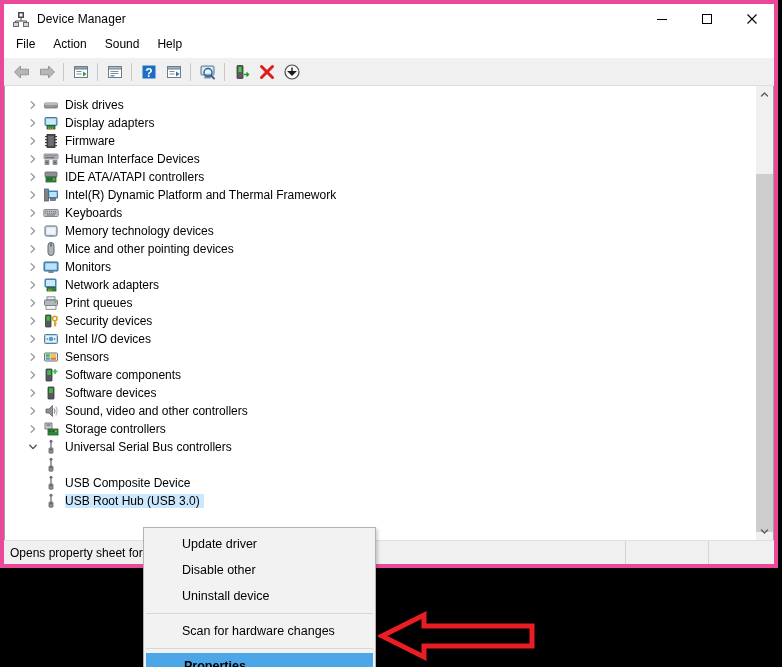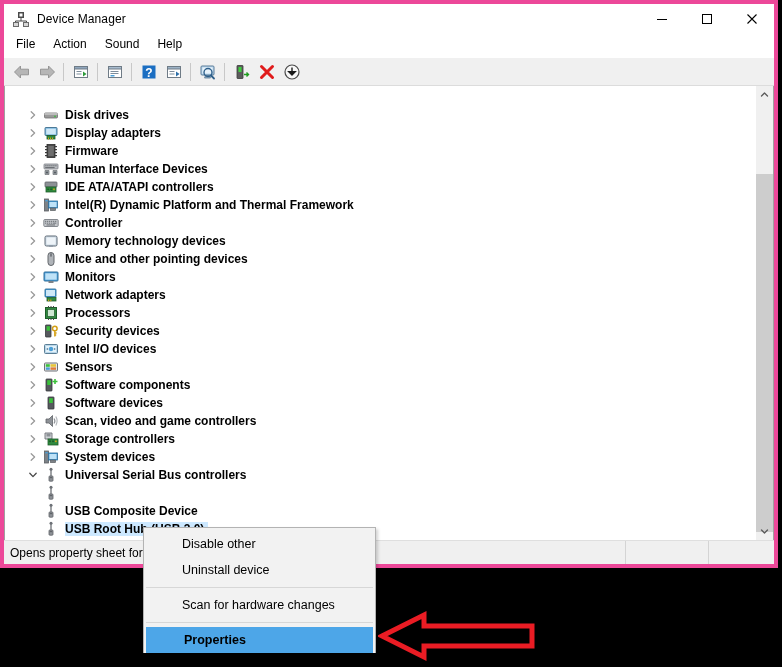--- a/index.html
+++ b/index.html
@@ -124,22 +124,21 @@
     border-top: 0;
     border-bottom: 0;
     margin: 0 0 0 0;
     overflow: hidden;
     display: flex;
   }
   #tree {
     flex: 1;
     position: relative;
     overflow: hidden;
-    padding-top: 20px;
-    font-weight: bold;
+    padding-top: 10px;
   }
   .row {
     height: 18px;
     display: flex;
     align-items: center;
     white-space: nowrap;
     cursor: default;
     font-size: 12px;
     color: #000000;
   }
@@ -542,21 +541,21 @@
             <rect x="10" y="5.8" width="1.3" height="1.1" fill="#73777c"></rect>
             <rect x="12" y="5.8" width="1.3" height="1.1" fill="#73777c"></rect>
             <rect x="2" y="7.6" width="1.3" height="1.1" fill="#73777c"></rect>
             <rect x="4" y="7.6" width="1.3" height="1.1" fill="#73777c"></rect>
             <rect x="6" y="7.6" width="1.3" height="1.1" fill="#73777c"></rect>
             <rect x="8" y="7.6" width="1.3" height="1.1" fill="#73777c"></rect>
             <rect x="10" y="7.6" width="3.3" height="1.1" fill="#73777c"></rect>
             <rect x="3.5" y="9.4" width="8.5" height="1.1" fill="#73777c"></rect>
           </svg>
         </span>
-        <span class="lbl">Controller</span>
+        <span class="lbl">Keyboards</span>
       </div>
 
       <div class="row top">
         <span class="chev">
           <svg width="10" height="10" viewBox="0 0 10 10">
               <path d="M3.2 1.8 L6.6 5 L3.2 8.2" stroke="#9a9a9a" stroke-width="1.3" fill="none" stroke-linecap="round" stroke-linejoin="round"></path>
             </svg>
         </span>
         <span class="ico">
           <svg width="16" height="16" viewBox="0 0 16 16">
@@ -611,41 +610,37 @@
             <rect x="2" y="2" width="11" height="8" rx="0.8" fill="#4a9fd8" stroke="#2e6d99" stroke-width="0.9"></rect>
             <rect x="3" y="3" width="9" height="6" fill="#cfe8f7"></rect>
             <rect x="4" y="10.5" width="9" height="3.5" fill="#2f8a3f" stroke="#1d5c29" stroke-width="0.8"></rect>
             <rect x="5" y="12.5" width="1.2" height="1.8" fill="#caa21a"></rect>
             <rect x="7.2" y="12.5" width="1.2" height="1.8" fill="#caa21a"></rect>
           </svg>
         </span>
         <span class="lbl">Network adapters</span>
       </div>
 
-
-      <div class="row top">
-        <span class="chev">
-          <svg width="10" height="10" viewBox="0 0 10 10">
-              <path d="M3.2 1.8 L6.6 5 L3.2 8.2" stroke="#9a9a9a" stroke-width="1.3" fill="none" stroke-linecap="round" stroke-linejoin="round"></path>
-            </svg>
-        </span>
-        <span class="ico">
-          <svg width="16" height="16" viewBox="0 0 16 16">
-            <rect x="2.5" y="2.5" width="11" height="11" fill="#2f8a3f" stroke="#1d5c29" stroke-width="1"></rect>
-            <rect x="4.5" y="4.5" width="7" height="7" fill="#cfe8d3" stroke="#1d5c29" stroke-width="0.7"></rect>
-            <rect x="5" y="1" width="1" height="1.5" fill="#4a4a4a"></rect>
-            <rect x="7.5" y="1" width="1" height="1.5" fill="#4a4a4a"></rect>
-            <rect x="10" y="1" width="1" height="1.5" fill="#4a4a4a"></rect>
-            <rect x="5" y="13.5" width="1" height="1.5" fill="#4a4a4a"></rect>
-            <rect x="7.5" y="13.5" width="1" height="1.5" fill="#4a4a4a"></rect>
-            <rect x="10" y="13.5" width="1" height="1.5" fill="#4a4a4a"></rect>
-          </svg>
-        </span>
-        <span class="lbl">Processors</span>
-      </div>
+      <div class="row top">
+        <span class="chev">
+          <svg width="10" height="10" viewBox="0 0 10 10">
+              <path d="M3.2 1.8 L6.6 5 L3.2 8.2" stroke="#9a9a9a" stroke-width="1.3" fill="none" stroke-linecap="round" stroke-linejoin="round"></path>
+            </svg>
+        </span>
+        <span class="ico">
+          <svg width="16" height="16" viewBox="0 0 16 16">
+            <rect x="4" y="1.8" width="8" height="3.2" fill="#e6e8ea" stroke="#75797e" stroke-width="0.8"></rect>
+            <rect x="1.5" y="5" width="13" height="5.5" rx="1" fill="#b4b8bd" stroke="#6c7075" stroke-width="0.9"></rect>
+            <rect x="3" y="10.5" width="10" height="3.8" fill="#f2f4f6" stroke="#75797e" stroke-width="0.8"></rect>
+            <circle cx="12.5" cy="7.2" r="0.9" fill="#3ac13a"></circle>
+          </svg>
+        </span>
+        <span class="lbl">Print queues</span>
+      </div>
+
 
       <div class="row top">
         <span class="chev">
           <svg width="10" height="10" viewBox="0 0 10 10">
               <path d="M3.2 1.8 L6.6 5 L3.2 8.2" stroke="#9a9a9a" stroke-width="1.3" fill="none" stroke-linecap="round" stroke-linejoin="round"></path>
             </svg>
         </span>
         <span class="ico">
           <svg width="16" height="16" viewBox="0 0 16 16">
             <rect x="2.5" y="2" width="5.5" height="12" rx="0.6" fill="#56595e" stroke="#35383c" stroke-width="0.8"></rect>
@@ -730,21 +725,21 @@
               <path d="M3.2 1.8 L6.6 5 L3.2 8.2" stroke="#9a9a9a" stroke-width="1.3" fill="none" stroke-linecap="round" stroke-linejoin="round"></path>
             </svg>
         </span>
         <span class="ico">
           <svg width="16" height="16" viewBox="0 0 16 16">
             <path d="M3 6 L6 6 L9.5 2.5 L9.5 13.5 L6 10 L3 10 Z" fill="#8d9196" stroke="#5f6368" stroke-width="0.8" stroke-linejoin="round"></path>
             <path d="M11 5.5 Q12.8 8 11 10.5" stroke="#8d9196" stroke-width="1.2" fill="none"></path>
             <path d="M12.8 3.5 Q15.4 8 12.8 12.5" stroke="#b0b4b9" stroke-width="1.1" fill="none"></path>
           </svg>
         </span>
-        <span class="lbl">Scan, video and game controllers</span>
+        <span class="lbl">Sound, video and other controllers</span>
       </div>
 
       <div class="row top">
         <span class="chev">
           <svg width="10" height="10" viewBox="0 0 10 10">
               <path d="M3.2 1.8 L6.6 5 L3.2 8.2" stroke="#9a9a9a" stroke-width="1.3" fill="none" stroke-linecap="round" stroke-linejoin="round"></path>
             </svg>
         </span>
         <span class="ico">
           <svg width="16" height="16" viewBox="0 0 16 16">
@@ -752,37 +747,20 @@
             <path d="M3.5 2.5 L3.5 5.5 L7.5 5.5 L7.5 2.5" fill="#8d9196"></path>
             <rect x="5" y="8" width="10" height="6" fill="#2f8a3f" stroke="#1d5c29" stroke-width="0.8"></rect>
             <rect x="6" y="9.5" width="2" height="1.6" fill="#1d5c29"></rect>
             <rect x="9" y="9.5" width="2" height="1.6" fill="#1d5c29"></rect>
             <rect x="12" y="9.5" width="1.8" height="1.6" fill="#caa21a"></rect>
           </svg>
         </span>
         <span class="lbl">Storage controllers</span>
       </div>
 
-      <div class="row top">
-        <span class="chev">
-          <svg width="10" height="10" viewBox="0 0 10 10">
-              <path d="M3.2 1.8 L6.6 5 L3.2 8.2" stroke="#9a9a9a" stroke-width="1.3" fill="none" stroke-linecap="round" stroke-linejoin="round"></path>
-            </svg>
-        </span>
-        <span class="ico">
-          <svg width="16" height="16" viewBox="0 0 16 16">
-            <rect x="1.5" y="2" width="4" height="12" fill="#7d8287" stroke="#5a5e62" stroke-width="0.8"></rect>
-            <rect x="2.4" y="3" width="2.2" height="1.4" fill="#4a9fd8"></rect>
-            <rect x="5.5" y="4" width="9" height="7" fill="#4a9fd8" stroke="#2e6d99" stroke-width="0.8"></rect>
-            <rect x="6.4" y="5" width="7.2" height="5" fill="#bfe2f7"></rect>
-            <rect x="7.5" y="11" width="5" height="2.5" fill="#7d8287" stroke="#5a5e62" stroke-width="0.7"></rect>
-          </svg>
-        </span>
-        <span class="lbl">System devices</span>
-      </div>
 
       <div class="row top">
         <span class="chev">
           <svg width="10" height="10" viewBox="0 0 10 10">
               <path d="M1.8 3.2 L5 6.6 L8.2 3.2" stroke="#4a4a4a" stroke-width="1.3" fill="none" stroke-linecap="round" stroke-linejoin="round"></path>
             </svg>
         </span>
         <span class="ico">
           <svg width="16" height="16" viewBox="0 0 16 16">
             <path d="M8 1.5 L8 12" stroke="#6d7176" stroke-width="1.3"></path>
@@ -849,20 +827,23 @@
   <div id="statusbar">
     <div id="status-main">Opens property sheet for th</div>
     <div class="status-seg wide"></div>
     <div class="status-seg"></div>
   </div>
 
 </div>
 
 <div id="ctxmenu">
   <div class="ctx-item">
+    <span>Update driver</span>
+  </div>
+  <div class="ctx-item">
     <span>Disable other</span>
   </div>
   <div class="ctx-item">
     <span>Uninstall device</span>
   </div>
   <div class="ctx-sep"></div>
   <div class="ctx-item">
     <span>Scan for hardware changes</span>
   </div>
   <div class="ctx-sep"></div>

